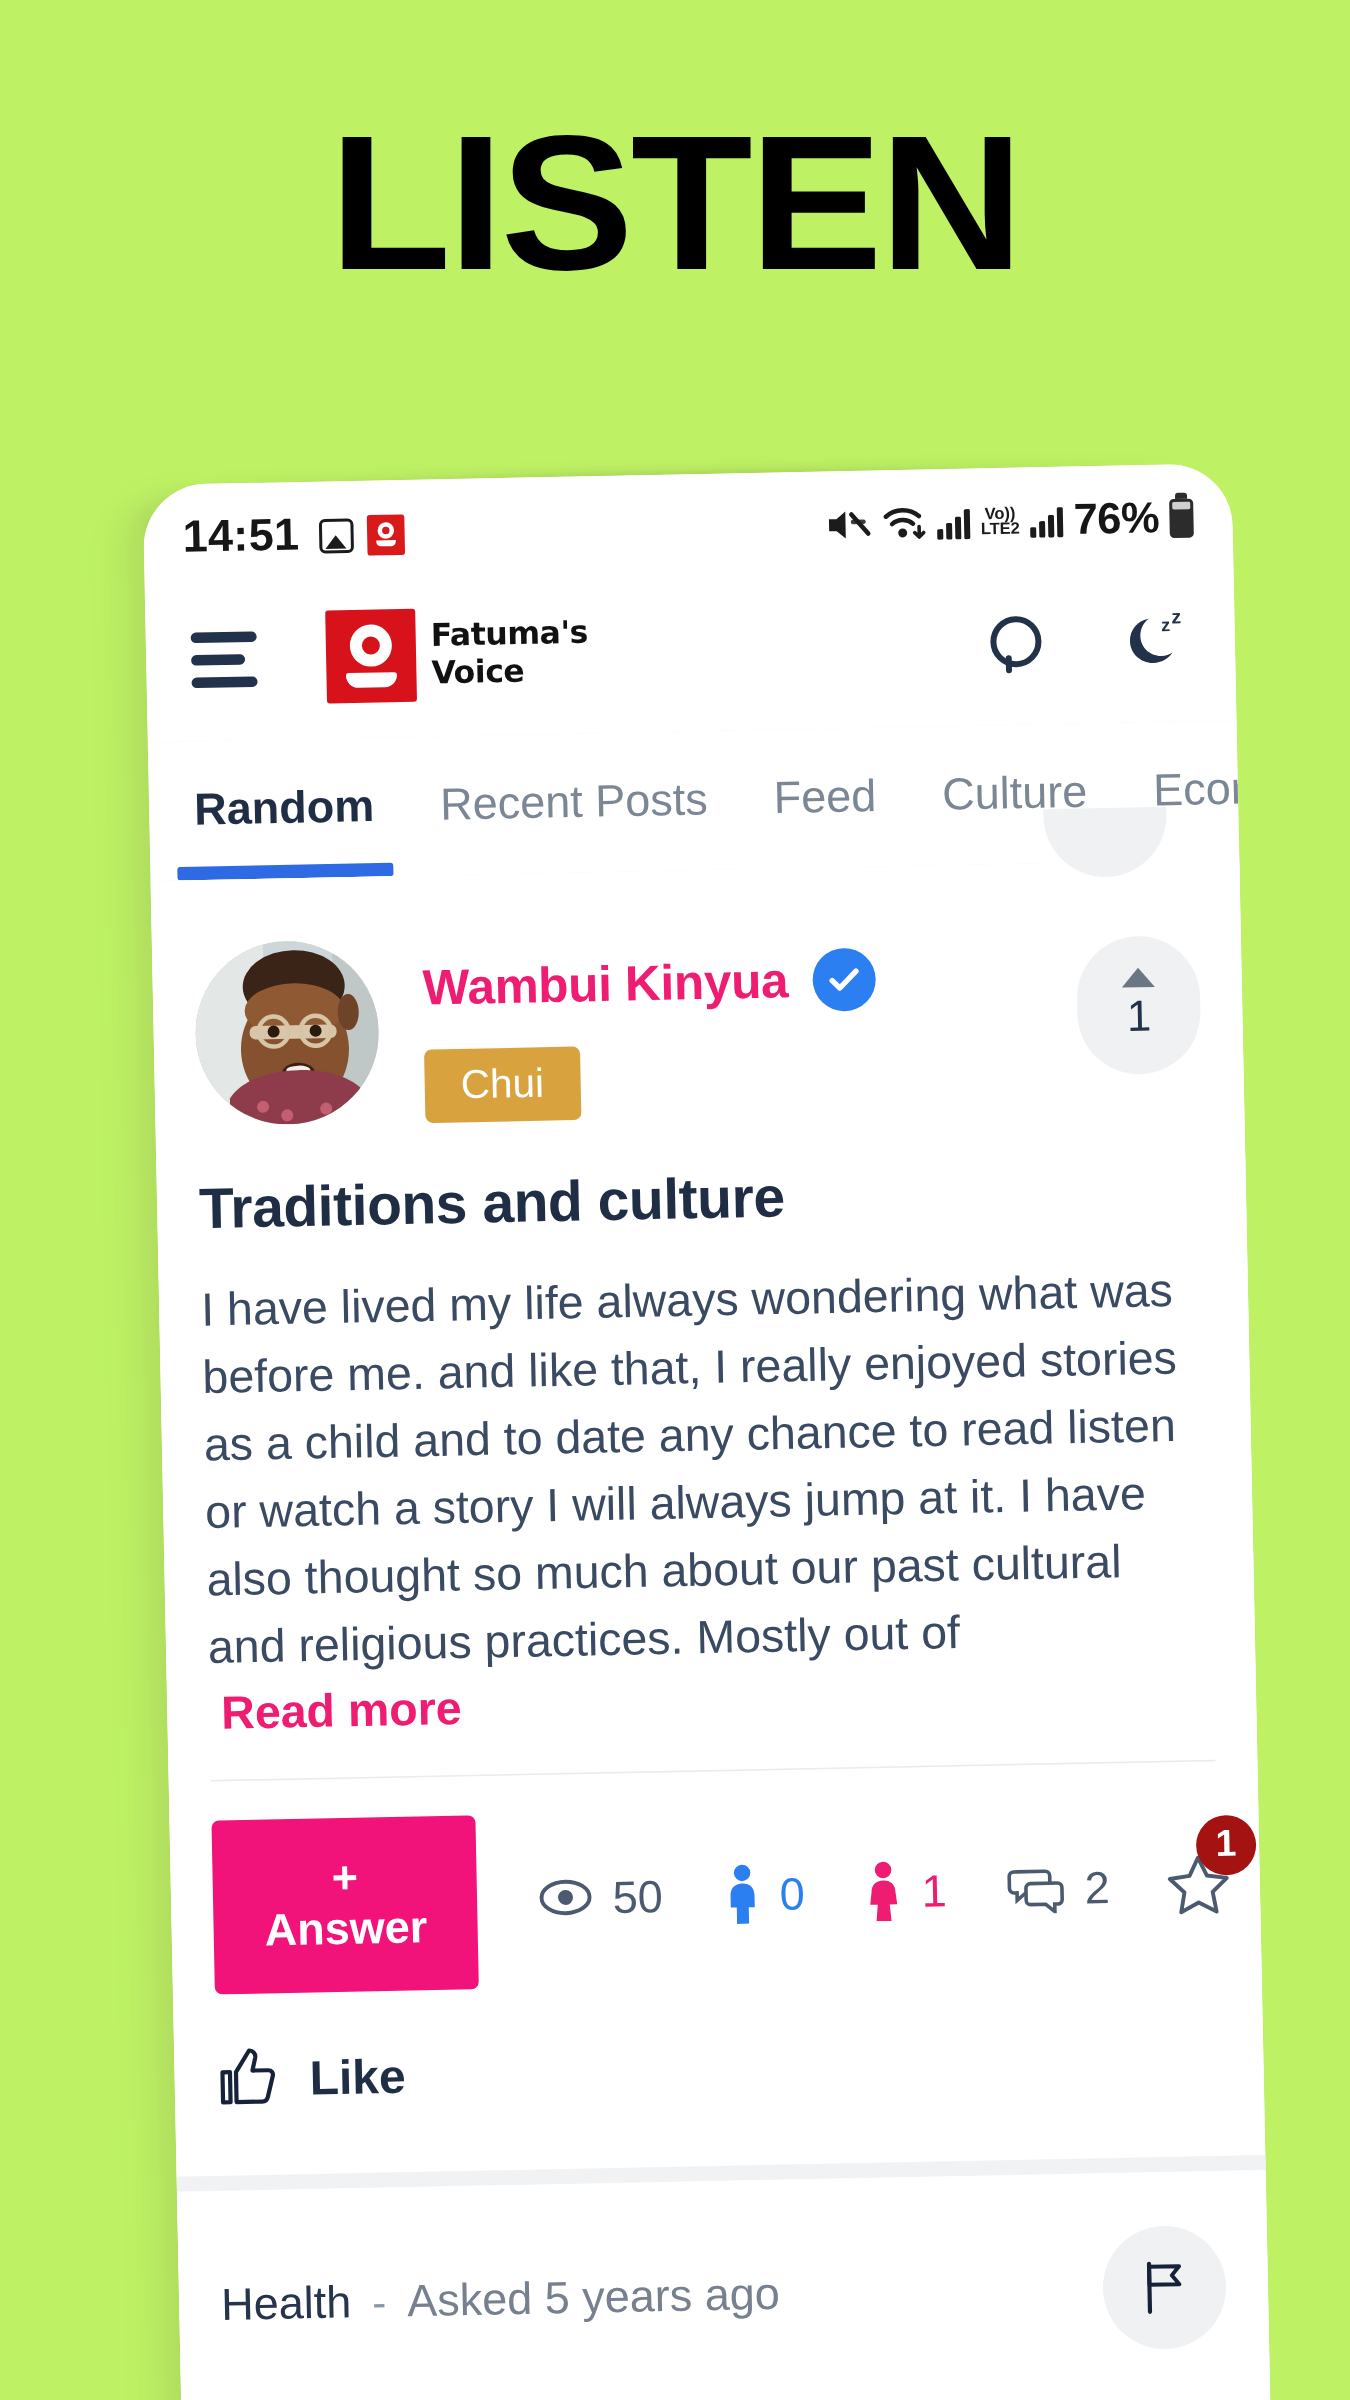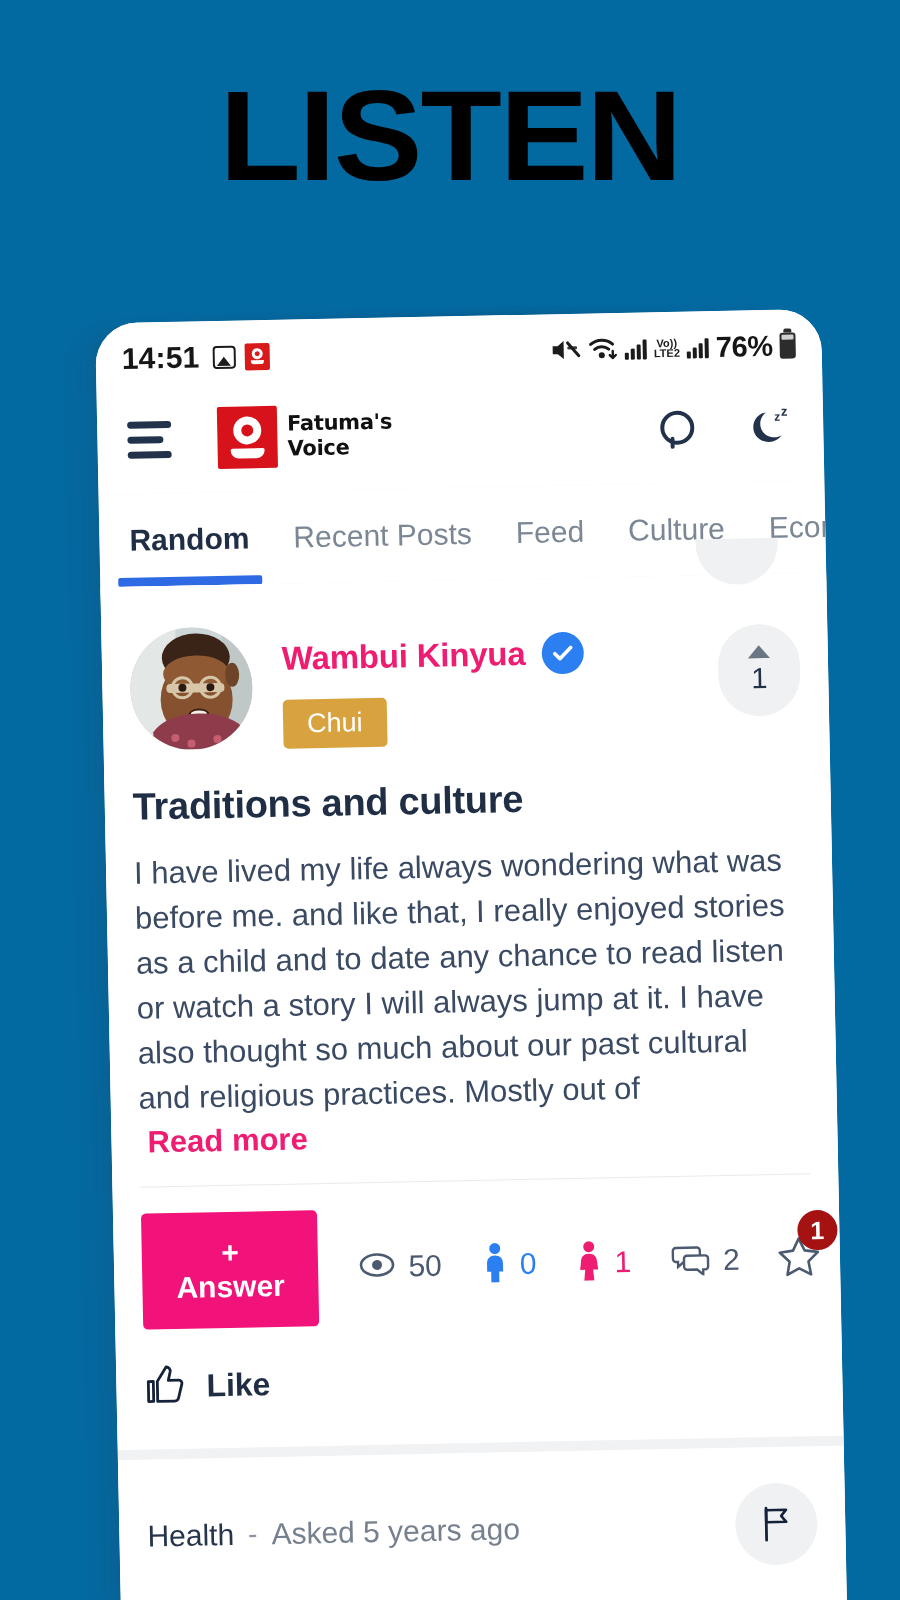--- a/index.html
+++ b/index.html
@@ -9,21 +9,21 @@
     width: 900px;
     height: 1600px;
     overflow: hidden;
     font-family: "Liberation Sans", sans-serif;
   }
 
   #stage {
     position: relative;
     width: 900px;
     height: 1600px;
-    background: #0369a1;
+    background: #bef264;
     overflow: hidden;
   }
 
   
   .promo-headline {
     position: absolute;
     top: 72px;
     left: 0;
     width: 900px;
     text-align: center;

